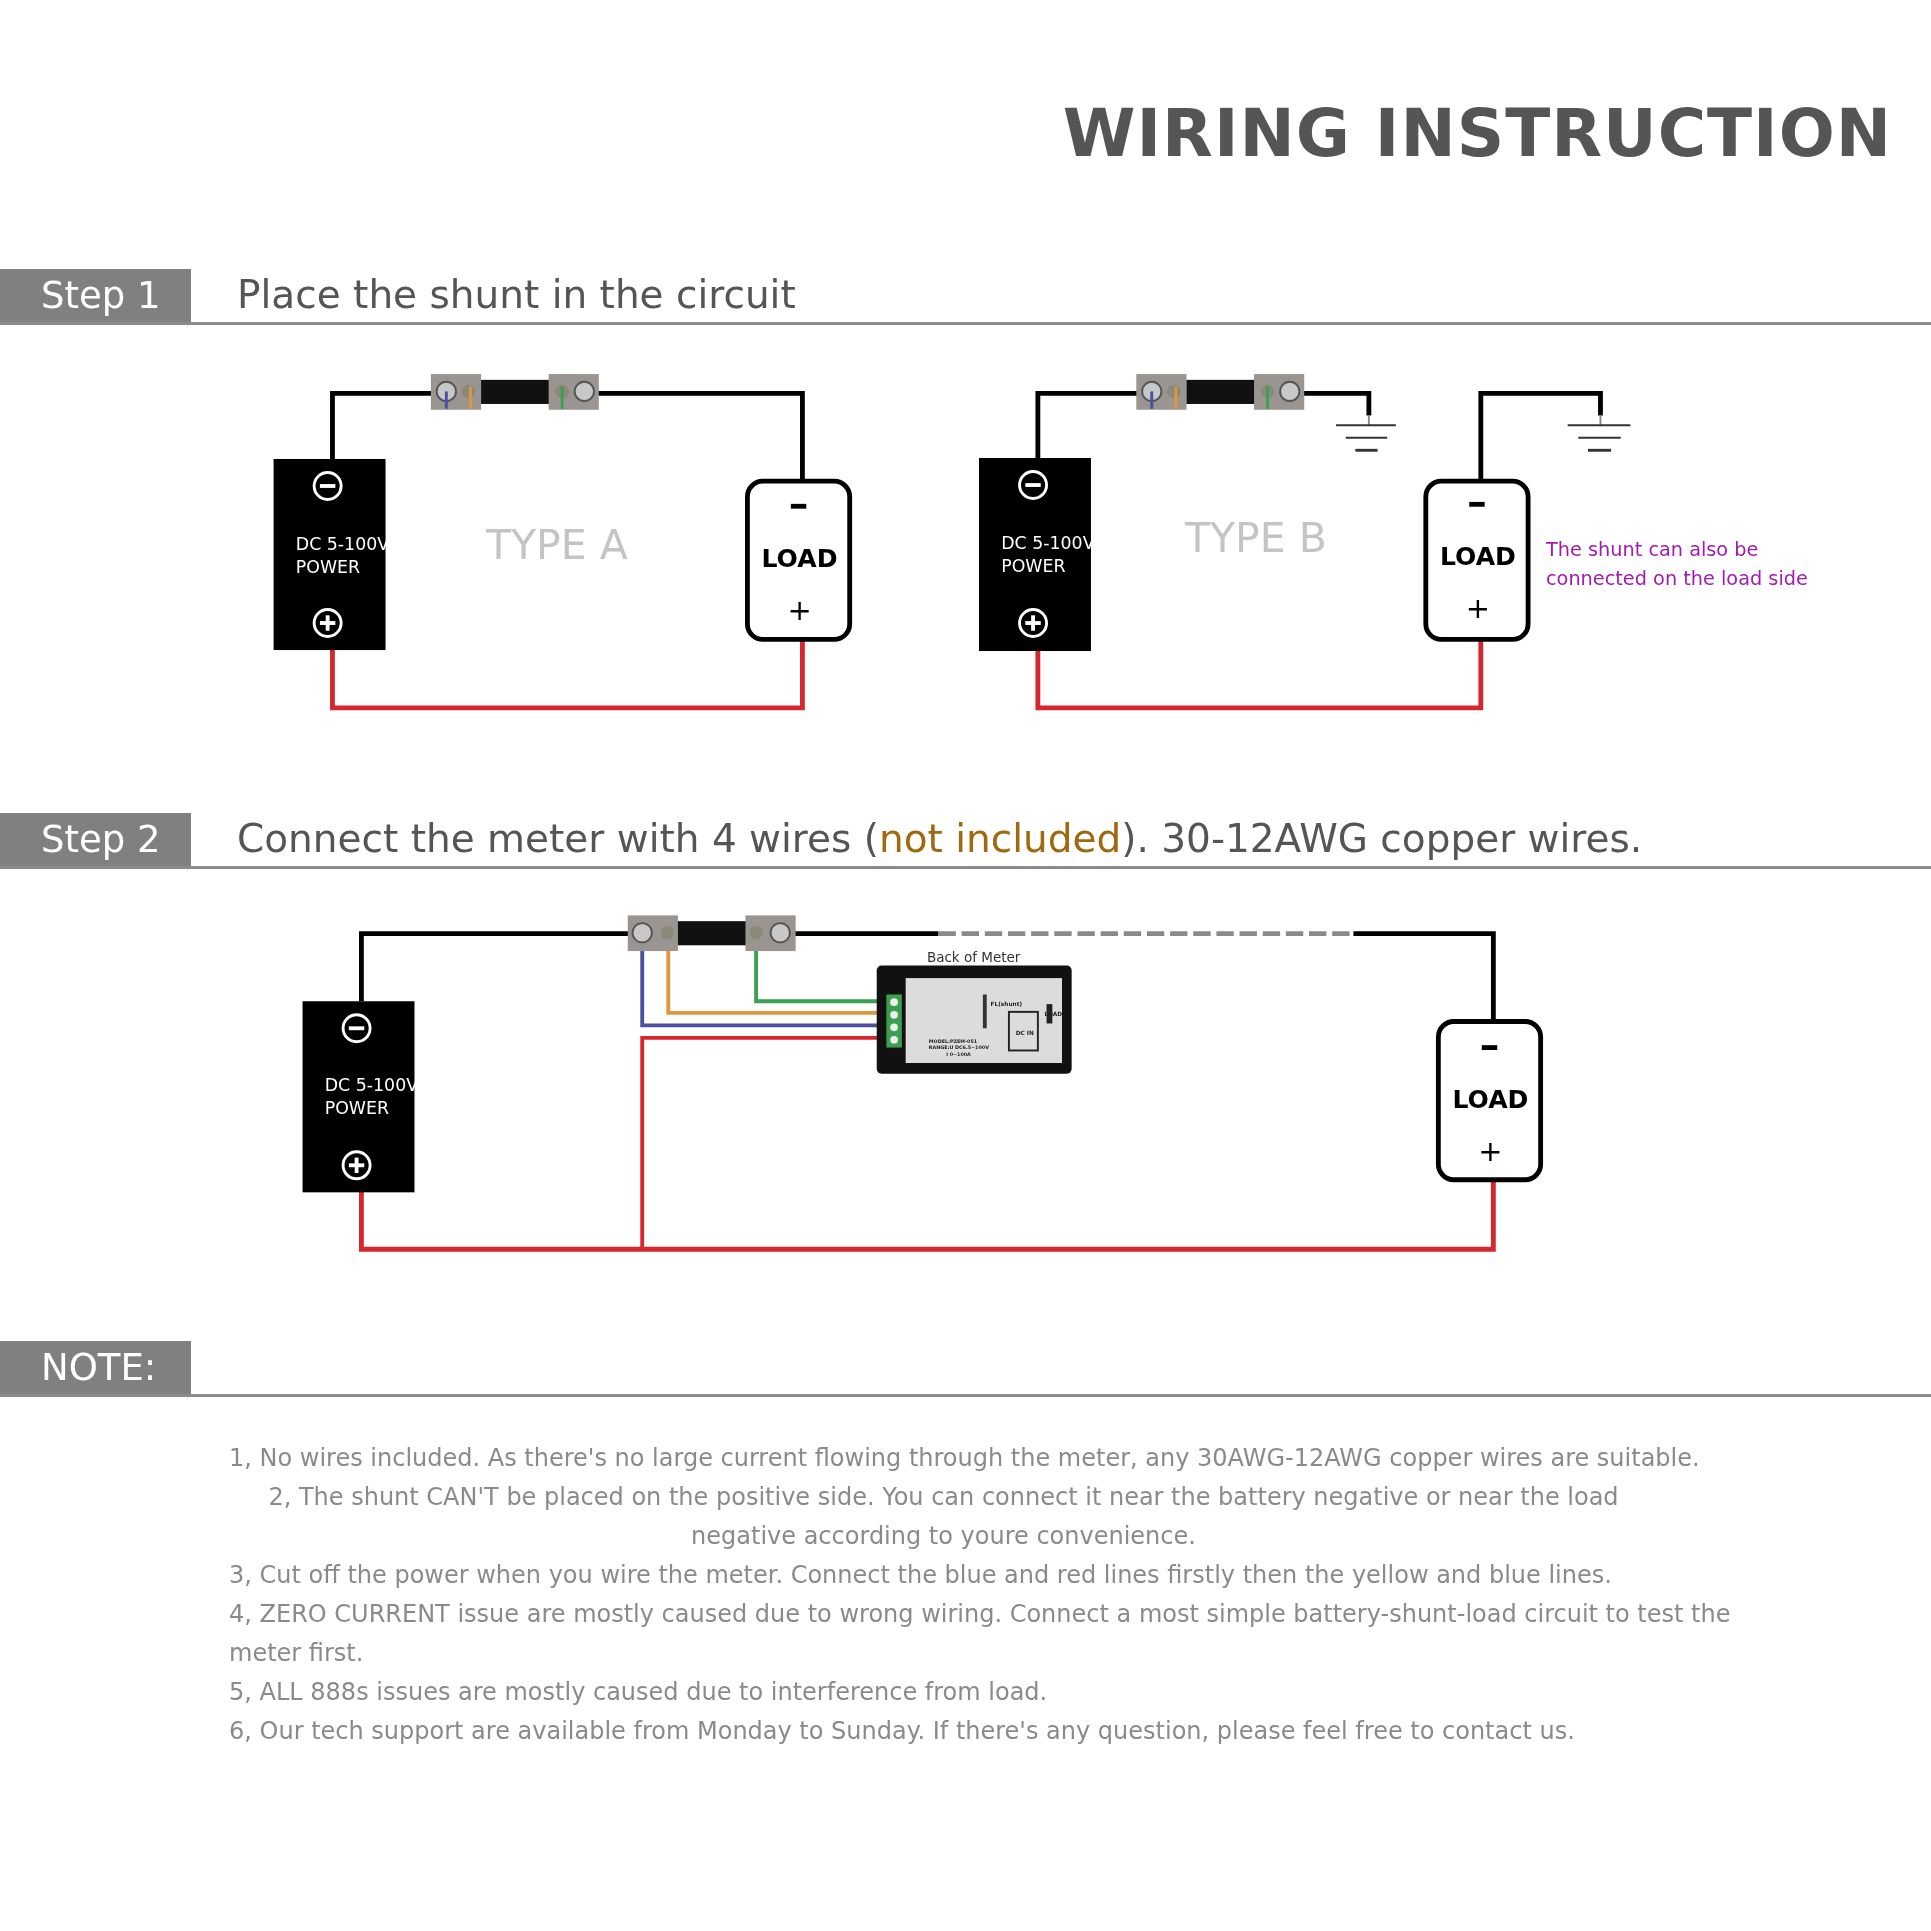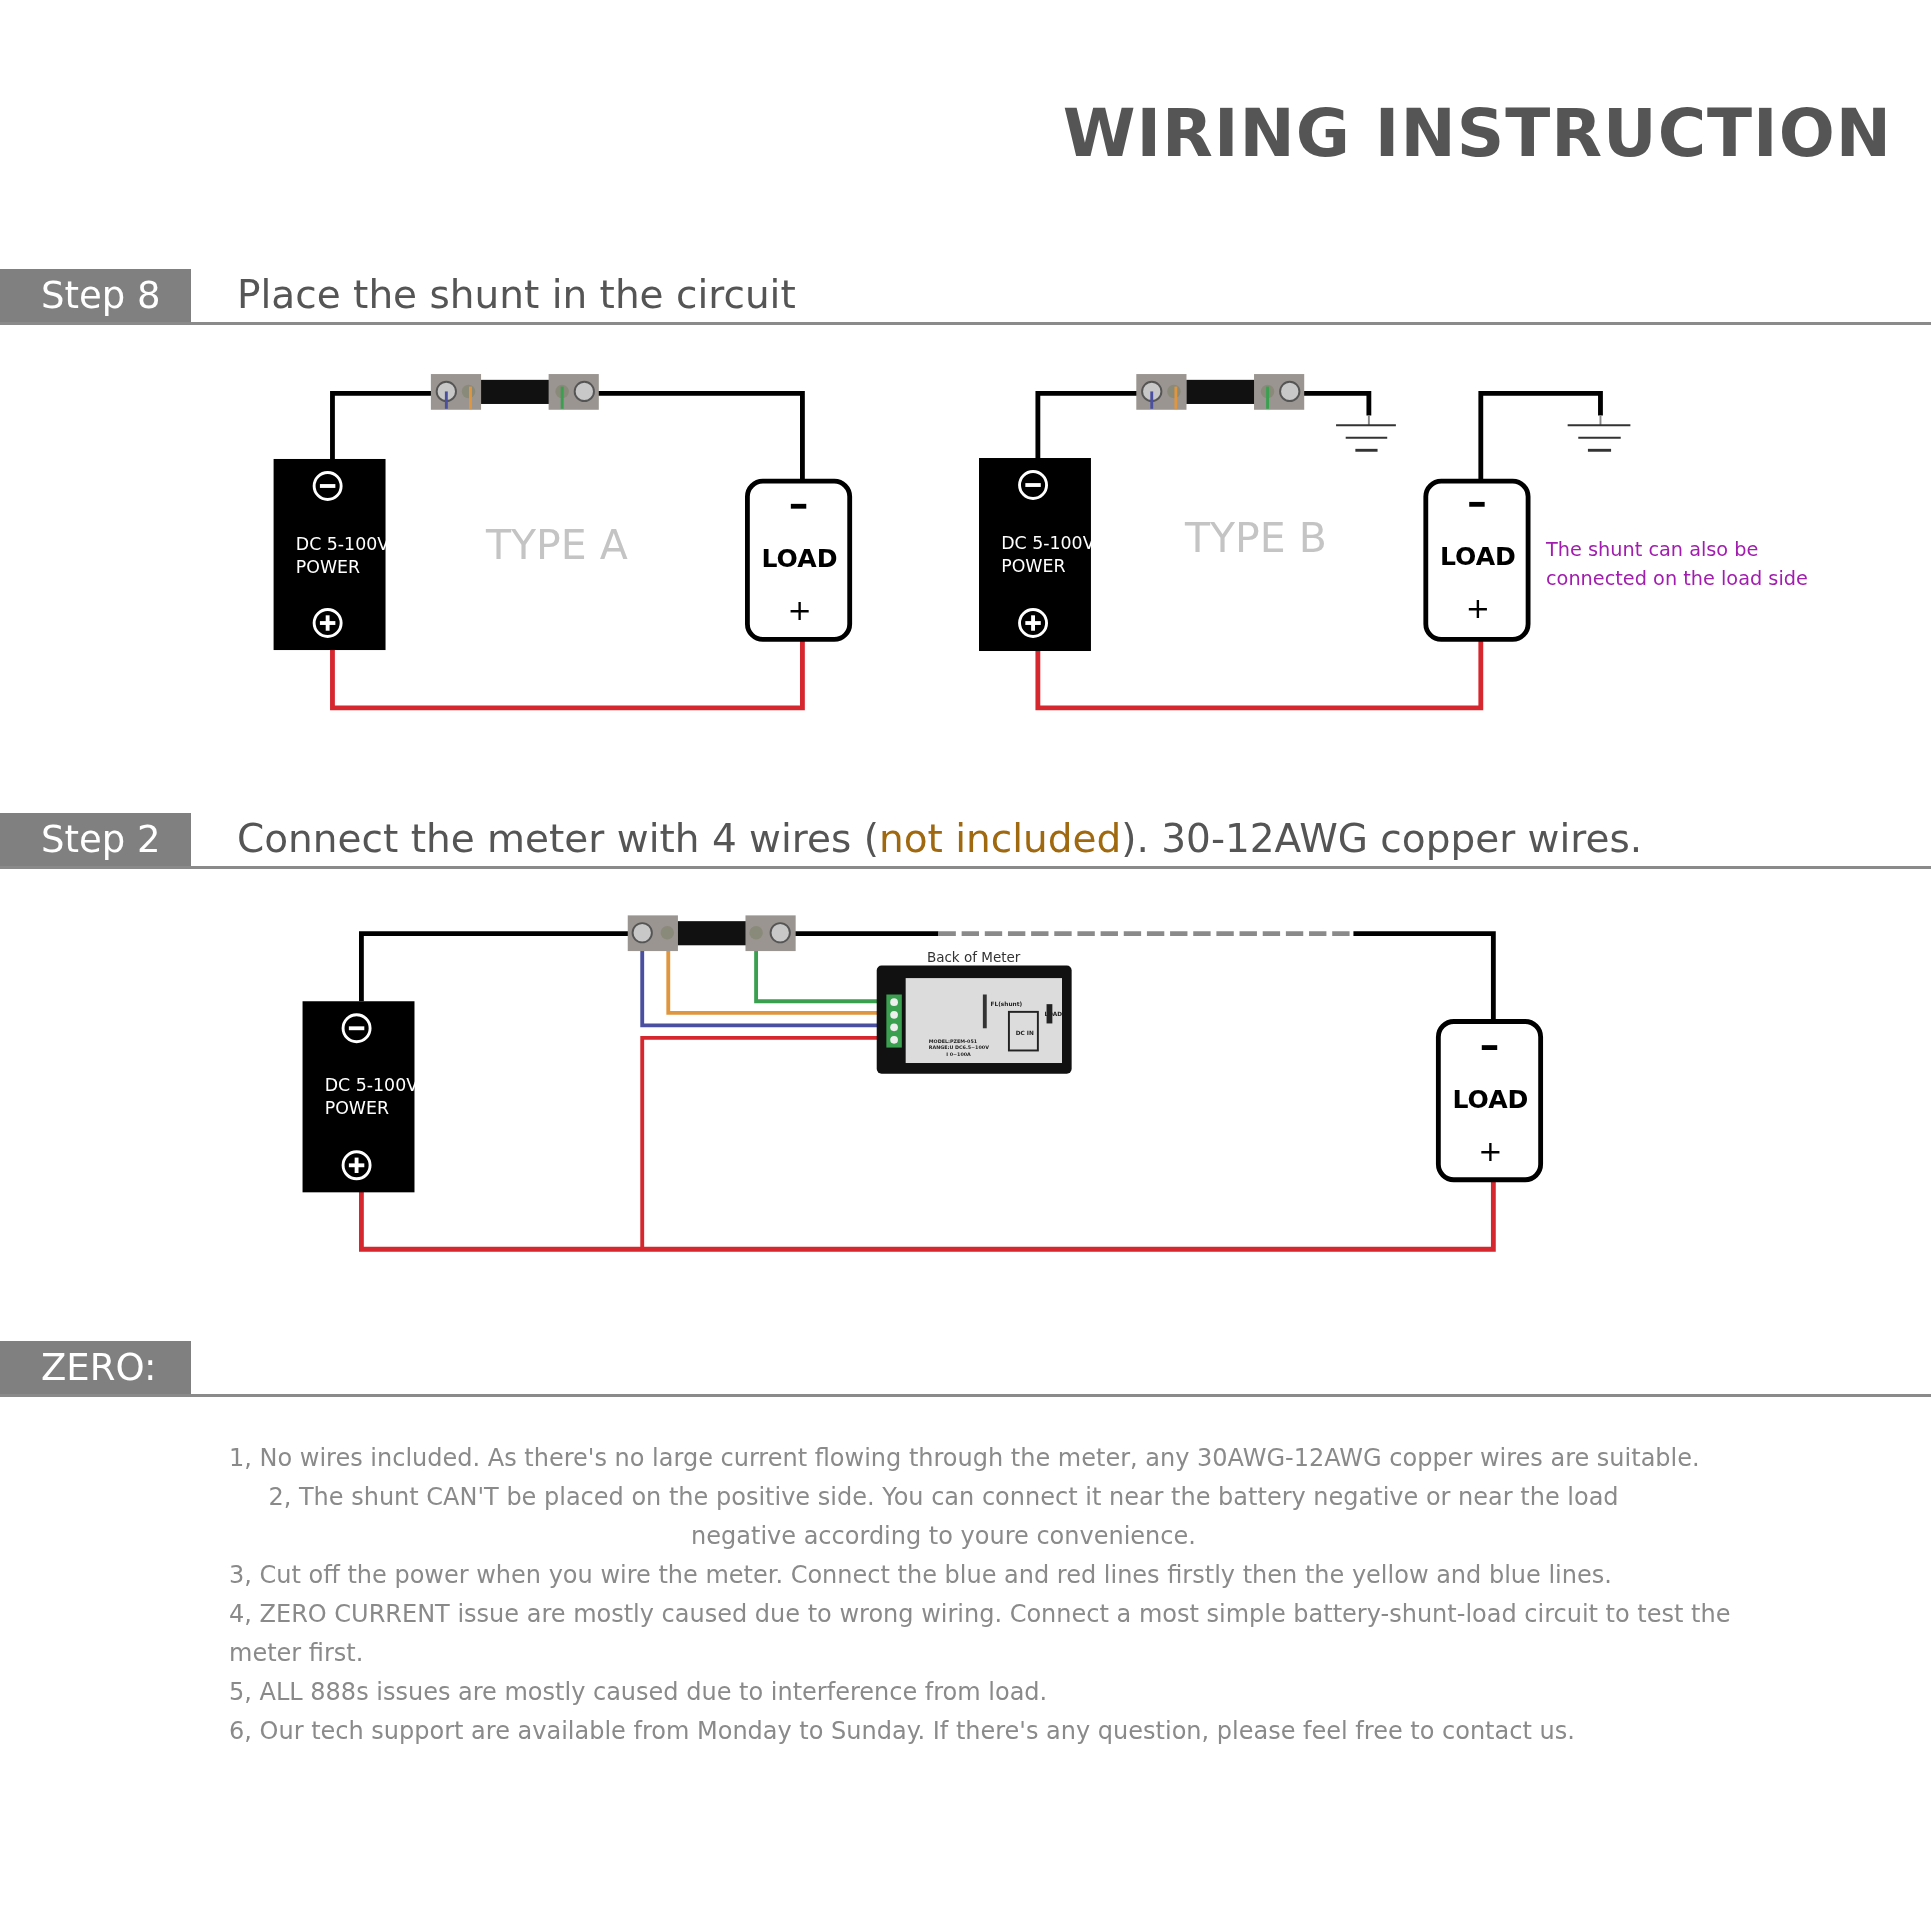--- a/index.html
+++ b/index.html
@@ -17,21 +17,21 @@
   .side-note { font-size:19.3px; color:#a21caf; line-height:29px; }
   .notes { left:229px; top:1439px; width:1564px; font-size:24px; color:#8a8a8a; line-height:39px; }
   .notes div { white-space:normal; }
   svg text { font-family:"DejaVu Sans", sans-serif; }
 </style>
 </head>
 <body>
 
 <div class="abs main-title">WIRING INSTRUCTION</div>
 
-<div class="abs step-tab" style="left:0; top:269px;">Step 8</div>
+<div class="abs step-tab" style="left:0; top:269px;">Step 1</div>
 <div class="abs step-rule" style="left:0; top:322px; width:1931px;"></div>
 <div class="abs step-title" style="left:237px; top:272px;">Place the shunt in the circuit</div>
 
 <svg class="abs" style="left:0; top:348px;" width="1931" height="386" viewBox="0 0 2000 400">
 
   <g>
     <polyline points="344,115 344,47 455,47" fill="none" stroke="#000" stroke-width="5"></polyline>
     <polyline points="608,47 831,47 831,138" fill="none" stroke="#000" stroke-width="5"></polyline>
     <polyline points="344,312 344,373 831,373 831,302" fill="none" stroke="#d6262e" stroke-width="5"></polyline>
 
@@ -167,21 +167,21 @@
   <line x1="369" y1="269" x2="369" y2="285" stroke="#fff" stroke-width="4"></line>
   <text x="336" y="200" fill="#fff" font-size="18">DC 5-100V</text>
   <text x="336" y="224" fill="#fff" font-size="18">POWER</text>
 
   <rect x="1490" y="128" width="106" height="164" rx="16" fill="#fff" stroke="#000" stroke-width="5"></rect>
   <line x1="1535" y1="155" x2="1551" y2="155" stroke="#000" stroke-width="5"></line>
   <text x="1544" y="218" fill="#000" font-size="26" font-weight="bold" text-anchor="middle">LOAD</text>
   <text x="1544" y="273" fill="#000" font-size="30" text-anchor="middle">+</text>
 </svg>
 
-<div class="abs step-tab" style="left:0; top:1341px;">ZERO:</div>
+<div class="abs step-tab" style="left:0; top:1341px;">NOTE:</div>
 <div class="abs step-rule" style="left:0; top:1394px; width:1931px;"></div>
 
 <div class="abs notes">
   <div>1, No wires included. As there's no large current flowing through the meter, any 30AWG-12AWG copper wires are suitable.</div>
   <div style="width:1429px;text-align:center;">2, The shunt CAN'T be placed on the positive side. You can connect it near the battery negative or near the load negative according to youre convenience.</div>
   <div>3, Cut off the power when you wire the meter. Connect the blue and red lines firstly then the yellow and blue lines.</div>
   <div style="width:1506px;">4, ZERO CURRENT issue are mostly caused due to wrong wiring. Connect a most simple battery-shunt-load circuit to test the meter first.</div>
   <div>5, ALL 888s issues are mostly caused due to interference from load.</div>
   <div>6, Our tech support are available from Monday to Sunday. If there's any question, please feel free to contact us.</div>
 </div>

